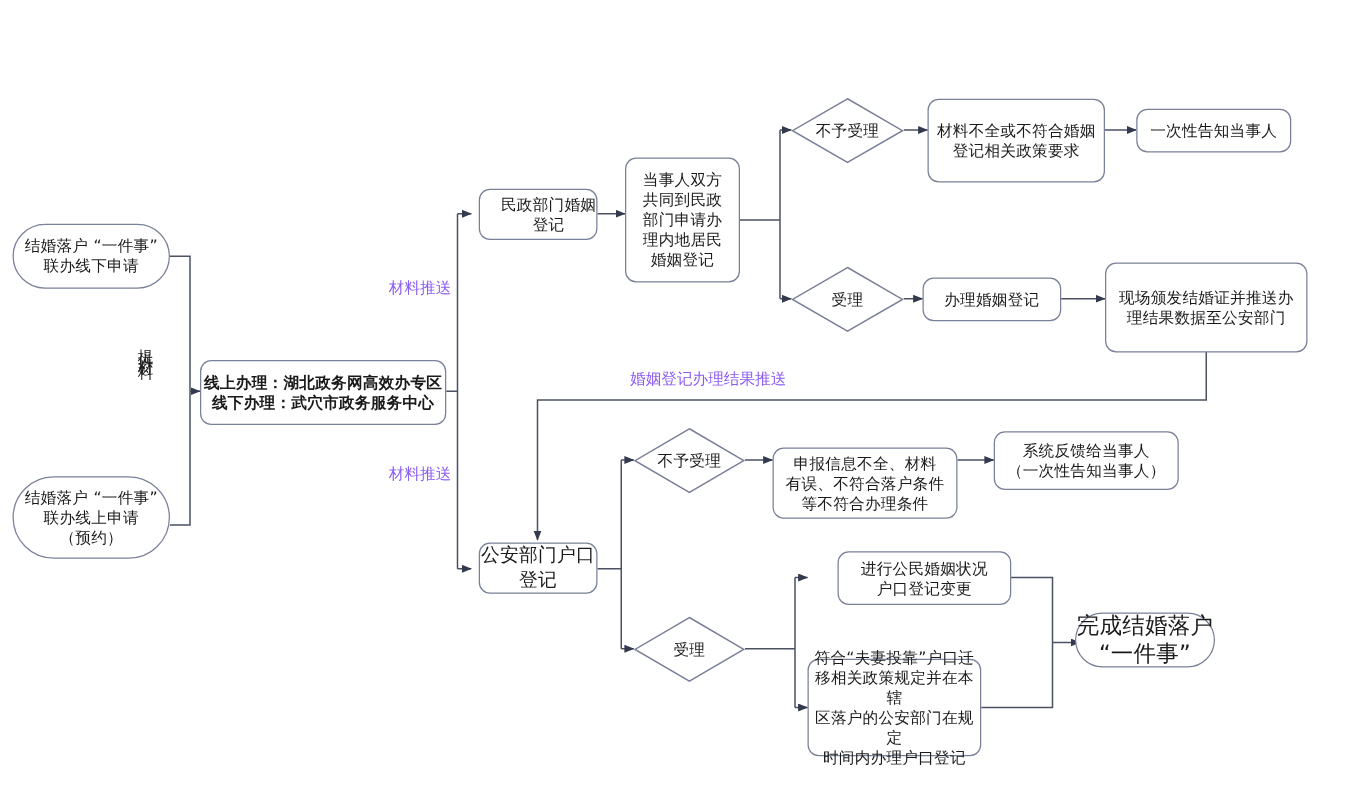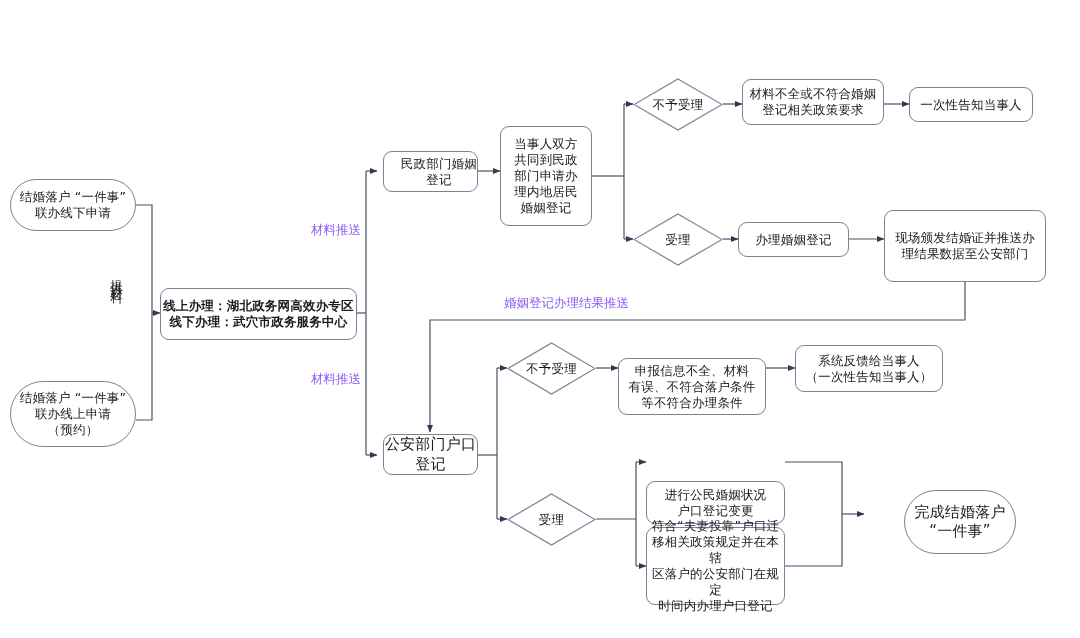--- a/index.html
+++ b/index.html
@@ -111,21 +111,21 @@
 婚姻登记</span>
   </div>
 
   <div class="node diamond" style="left:633px;top:78px;width:90px;height:53px;font-size:12.5px;">
     <svg class="dshape" viewBox="0 0 90 53" preserveAspectRatio="none">
       <polygon points="45,1 89,26.5 45,52 1,26.5" fill="#ffffff" stroke="#7a8099" stroke-width="1.2"></polygon>
     </svg>
     <span class="dlabel">不予受理</span>
   </div>
 
-  <div class="node rbox" style="left:742px;top:79px;width:142px;height:46px;font-size:12.5px;">
+  <div class="node rbox" style="left:742px;top:79px;width:142px;height:67px;font-size:12.5px;">
     <span style="white-space:pre-line;">材料不全或不符合婚姻
 登记相关政策要求</span>
   </div>
 
   <div class="node rbox" style="left:909px;top:87px;width:124px;height:35px;font-size:12.5px;">
     <span style="white-space:pre-line;">一次性告知当事人</span>
   </div>
 
   <div class="node diamond" style="left:633px;top:213px;width:90px;height:53px;font-size:12.5px;">
     <svg class="dshape" viewBox="0 0 90 53" preserveAspectRatio="none">
@@ -166,30 +166,30 @@
 （一次性告知当事人）</span>
   </div>
 
   <div class="node diamond" style="left:507px;top:493px;width:89px;height:53px;font-size:12.5px;">
     <svg class="dshape" viewBox="0 0 89 53" preserveAspectRatio="none">
       <polygon points="44.5,1 88,26.5 44.5,52 1,26.5" fill="#ffffff" stroke="#7a8099" stroke-width="1.2"></polygon>
     </svg>
     <span class="dlabel">受理</span>
   </div>
 
-  <div class="node rbox" style="left:646px;top:441px;width:139px;height:43px;font-size:12.5px;margin-top:40px;">
+  <div class="node rbox" style="left:670px;top:441px;width:139px;height:43px;font-size:12.5px;">
     <span style="white-space:pre-line;">进行公民婚姻状况
 户口登记变更</span>
   </div>
 
   <div class="node rbox" style="left:646px;top:527px;width:139px;height:78px;font-size:12.5px;">
     <span style="white-space:pre-line;">符合“夫妻投靠”户口迁
 移相关政策规定并在本辖
 区落户的公安部门在规定
 时间内办理户口登记</span>
   </div>
 
-  <div class="node term" style="left:904px;top:490px;width:112px;height:64px;font-size:15px;">
+  <div class="node term" style="left:860px;top:490px;width:112px;height:44px;font-size:18px;">
     <span style="white-space:pre-line;">完成结婚落户
 “一件事”</span>
   </div>
 
 </div>
 
 </body></html>

